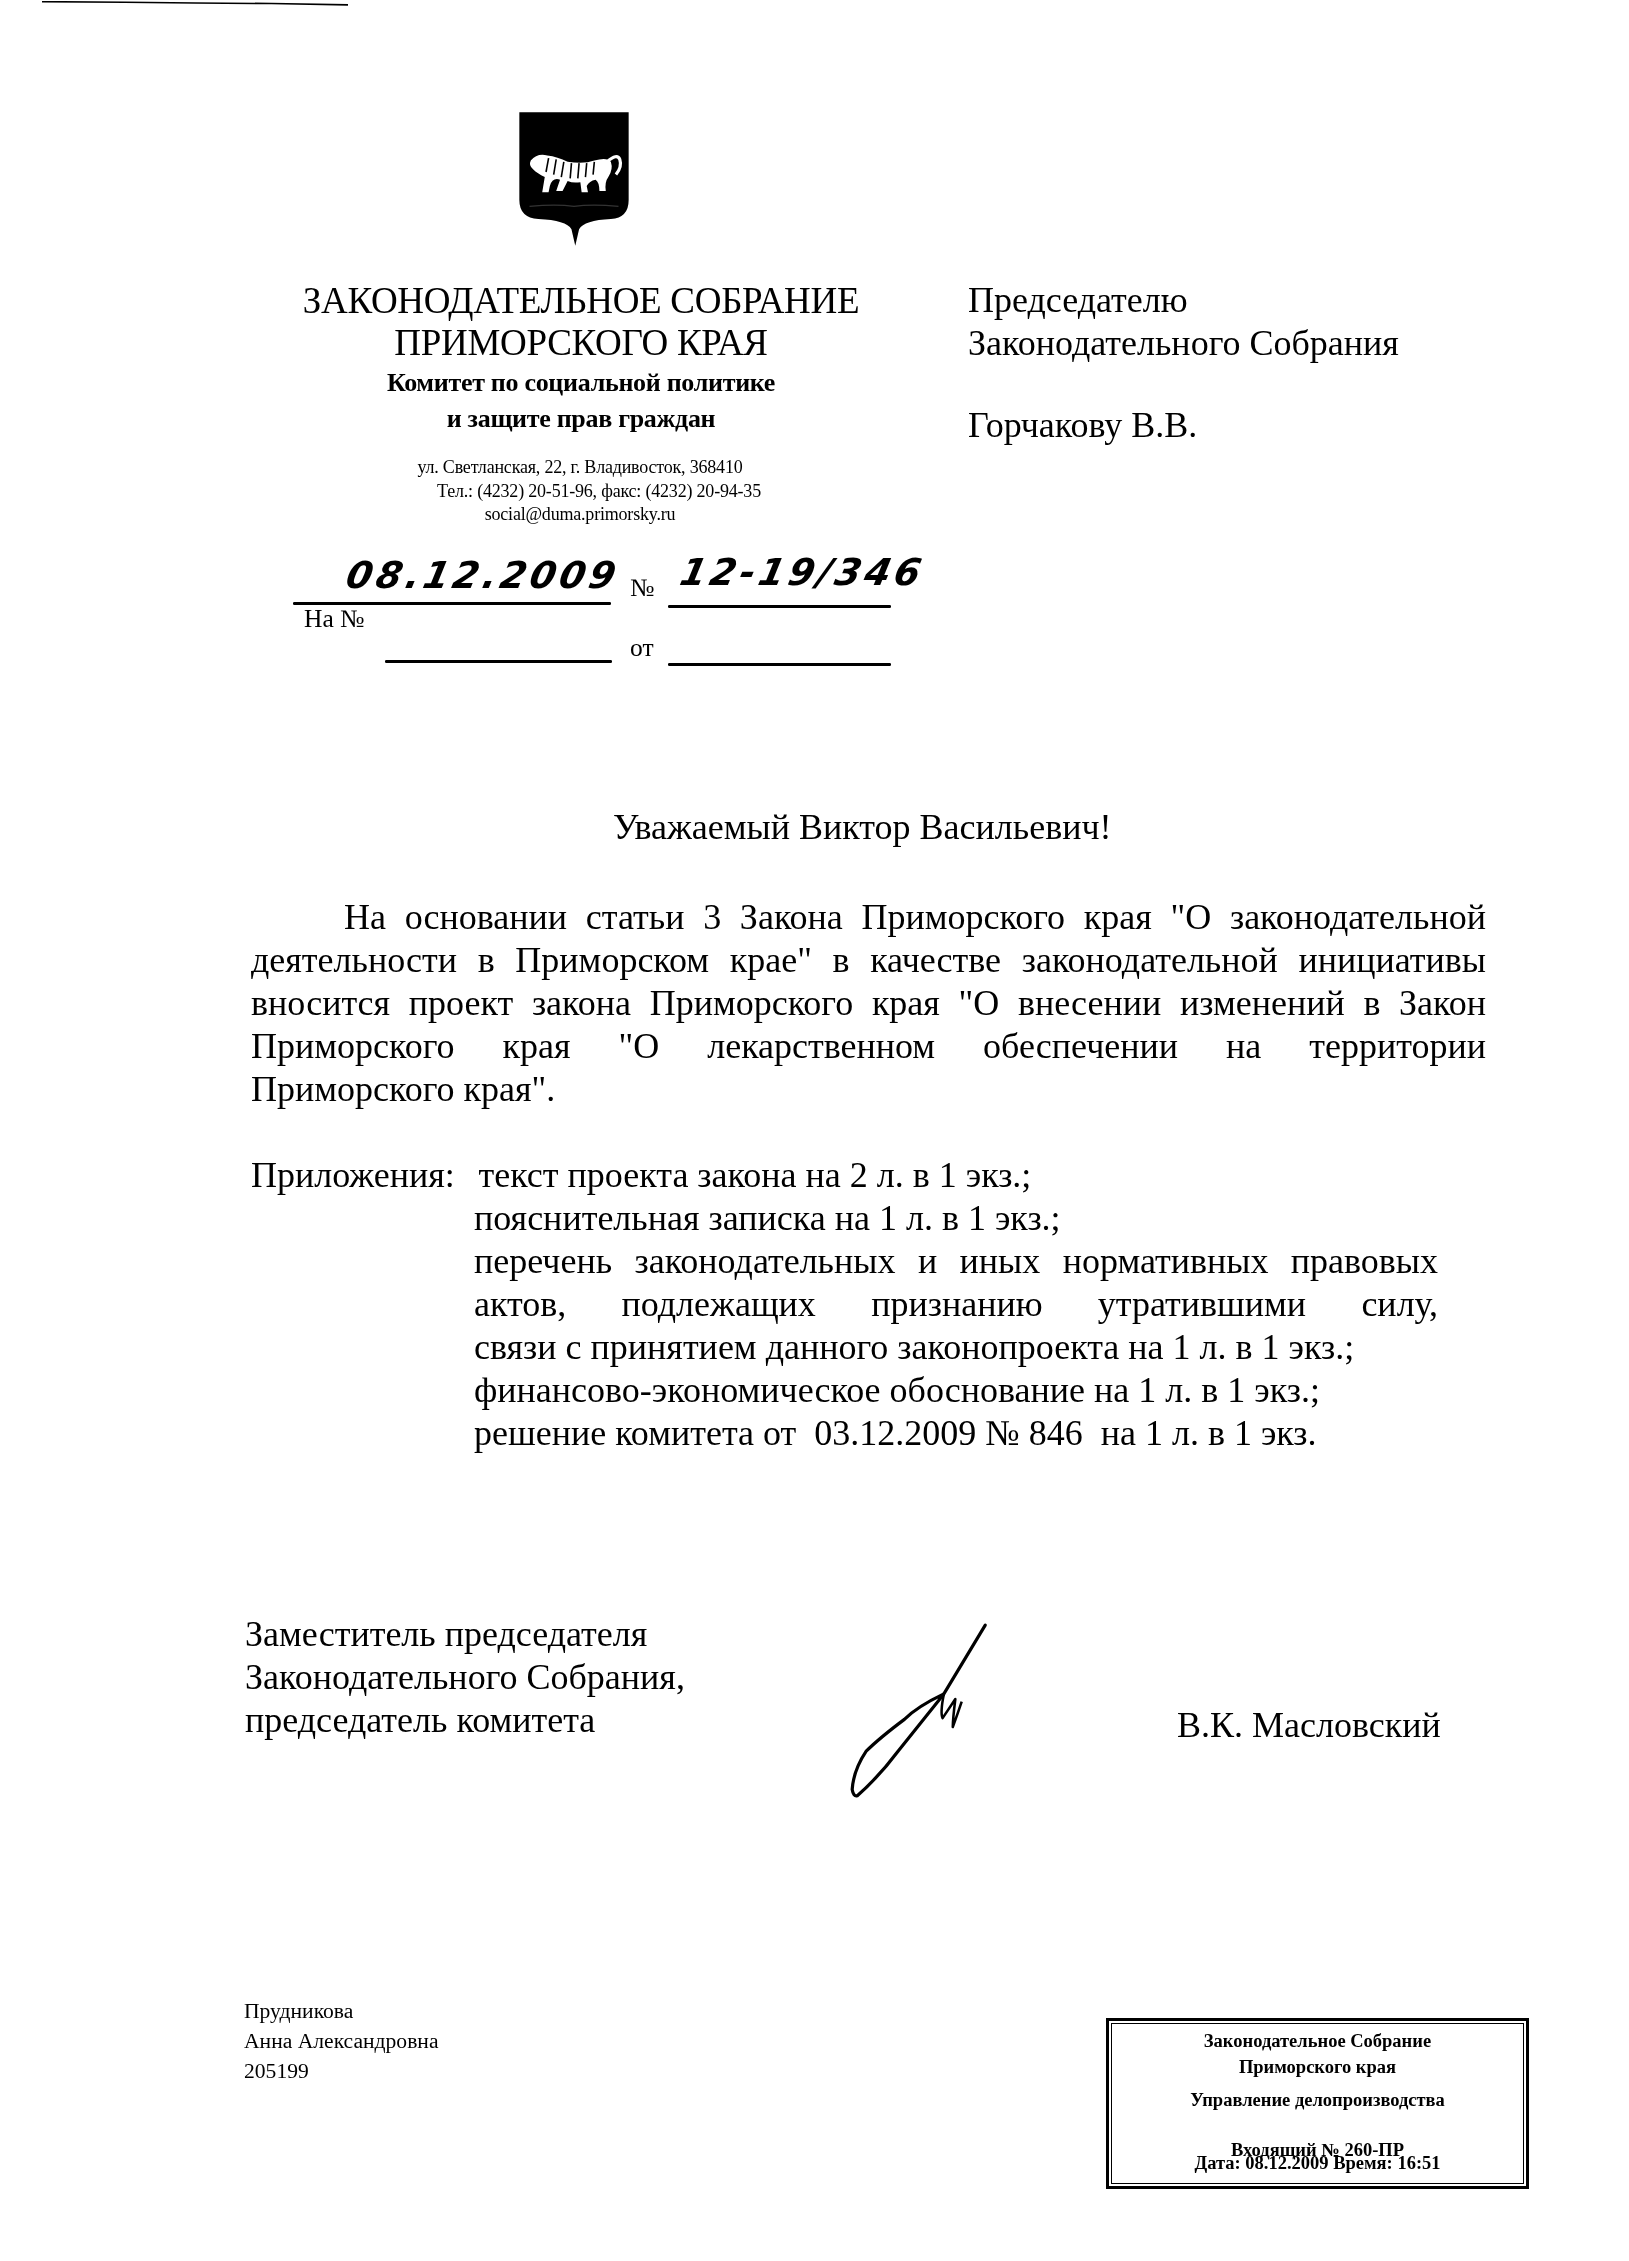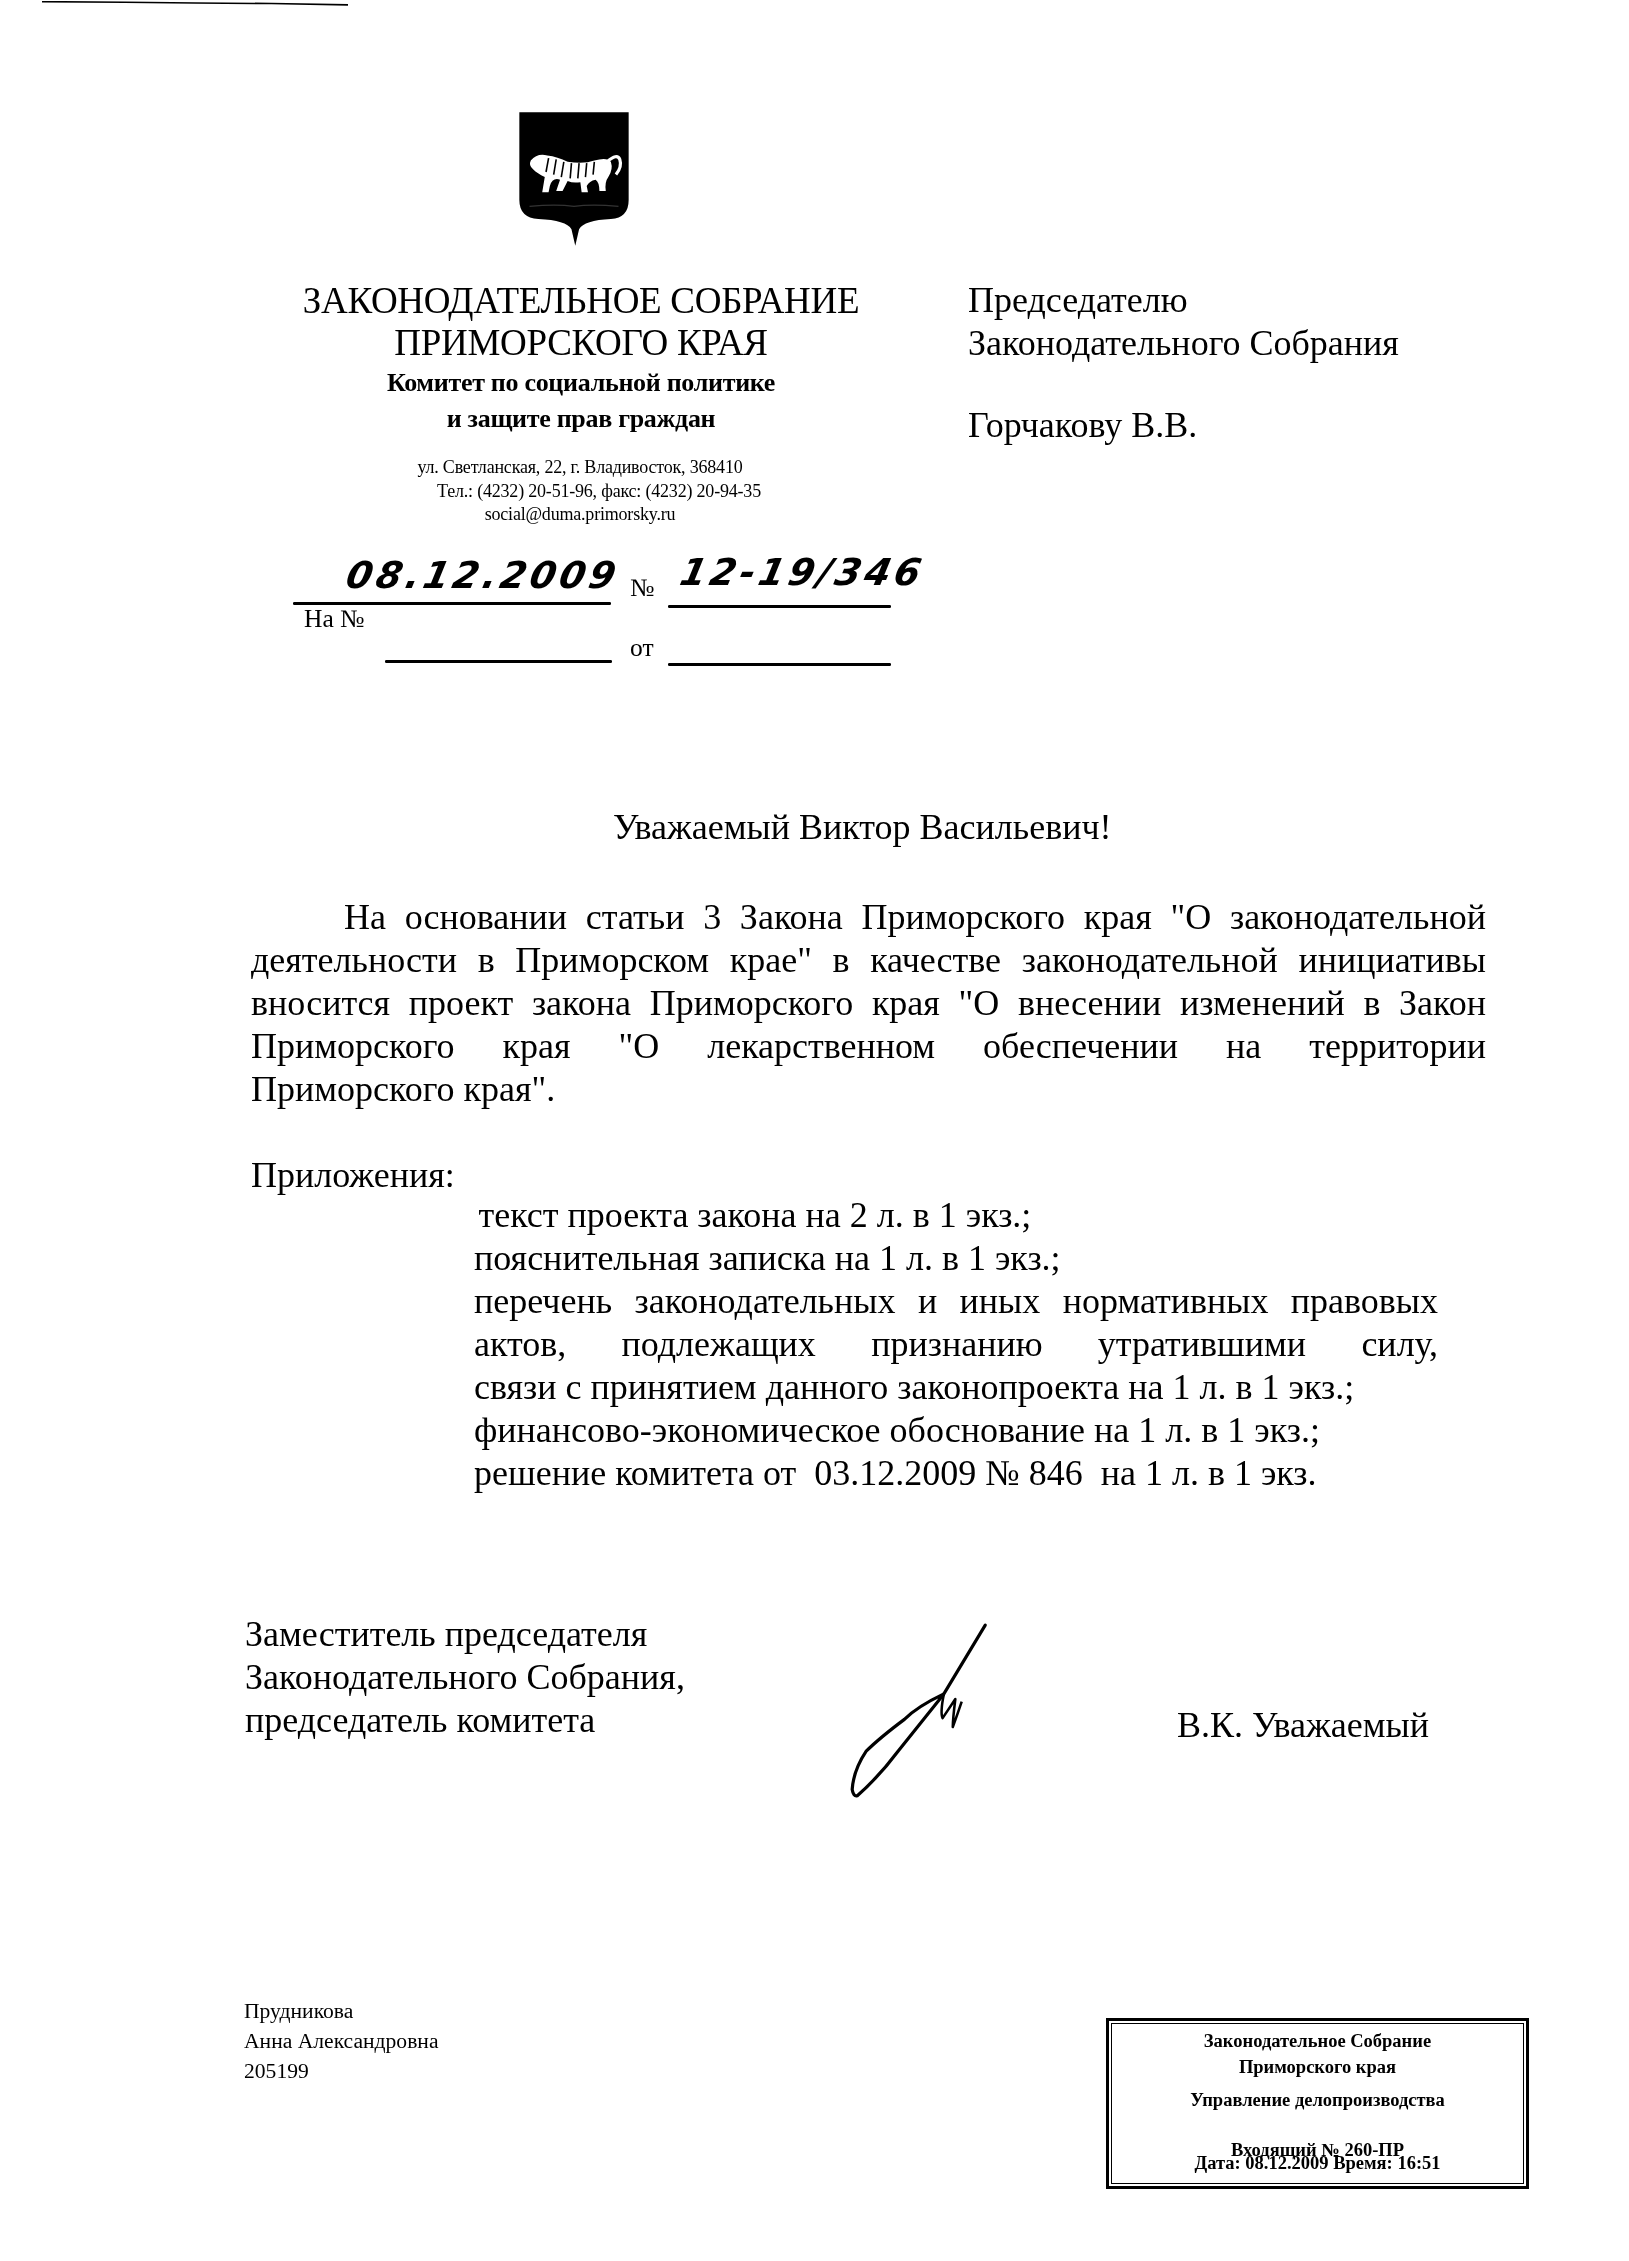--- a/index.html
+++ b/index.html
@@ -27,21 +27,21 @@
   .field-label { font-size: 25.5px; }
   .salutation { font-size: 36px; }
   .para { position: absolute; left: 251px; width: 1235px; top: 896px;
           font-size: 36px; line-height: 43px; text-align: justify; text-align-last: left; }
   .para .line { display: block; text-align: justify; text-align-last: justify; }
   .para .line.last { text-align-last: left; }
   .para .line.first { text-indent: 93px; }
 
   .appx-label { font-size: 36px; }
   .appx { position: absolute; left: 474px; width: 964px; top: 1154px;
-          font-size: 36px; line-height: 43px; margin-top: 40px; }
+          font-size: 36px; line-height: 43px; }
   .appx .item { display: block; }
   .appx .item .line { display: block; text-align: justify; text-align-last: justify; }
   .appx .item .line.last { text-align-last: left; }
 
   .sig-title { font-size: 36px; line-height: 43px; }
   .signature { position: absolute; left: 828px; top: 1611px; width: 191px; height: 204px; }
 
   .contact { font-size: 21.6px; line-height: 30px; }
 
   .stamp { position: absolute; left: 1106px; top: 2018px; width: 423px; height: 171px;
@@ -146,21 +146,21 @@
   <div>Законодательного Собрания,</div>
   <div>председатель комитета</div>
 </div>
 
 <svg class="signature" viewBox="0 0 300 320">
   <path d="M247,22 L182,130" stroke="#000" stroke-width="5" fill="none" stroke-linecap="round"></path>
   <path d="M182,130 Q140,150 120,170 Q80,200 60,220 Q40,250 38,280 Q40,292 46,290 Q80,260 110,220 Q150,170 182,130" stroke="#000" stroke-width="5" fill="none" stroke-linejoin="round"></path>
   <path d="M182,130 Q176,160 180,168 Q192,150 200,138 Q196,170 196,182 Q204,160 210,142" stroke="#000" stroke-width="4" fill="none" stroke-linejoin="round"></path>
 </svg>
 
-<div class="abs sig-title" style="left:1177px; top:1704px;">В.К. Уважаемый</div>
+<div class="abs sig-title" style="left:1177px; top:1704px;">В.К. Масловский</div>
 
 <div class="abs contact" style="left:244px; top:1996px;">
   <div>Прудникова</div>
   <div>Анна Александровна</div>
   <div>205199</div>
 </div>
 
 <div class="stamp">
   <div class="stamp-line" style="top:10.2px;">Законодательное Собрание</div>
   <div class="stamp-line" style="top:36px;">Приморского края</div>

